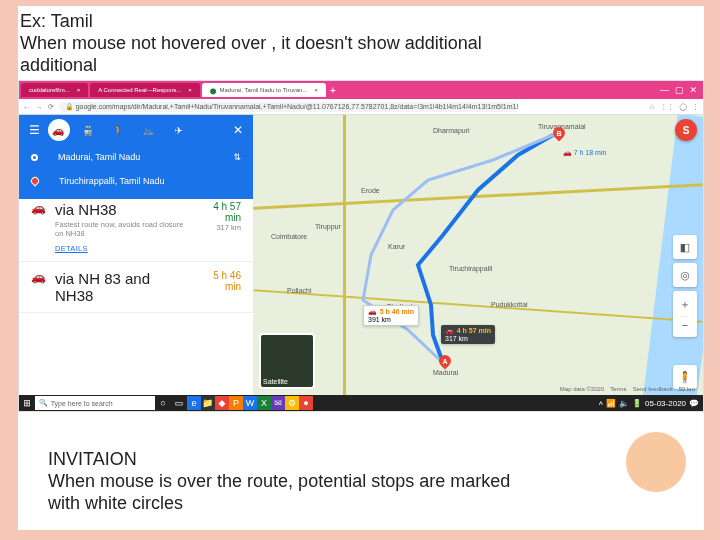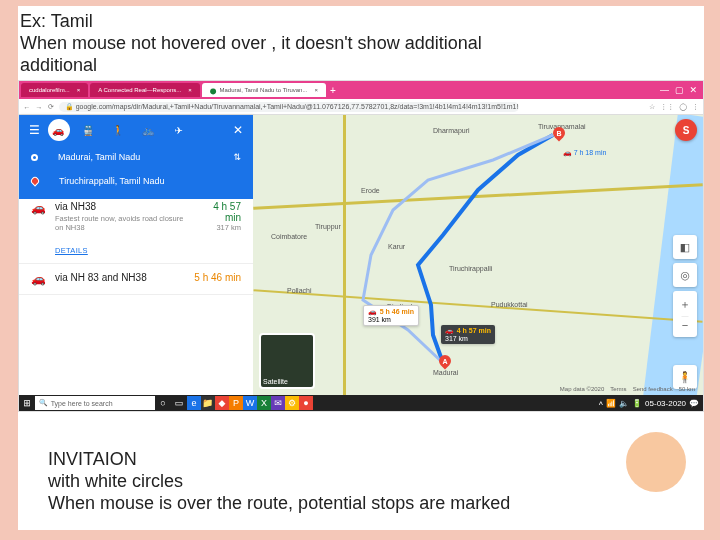--- a/index.html
+++ b/index.html
@@ -29,27 +29,27 @@
   .dot { width:7px; height:7px; }
   .dot.o { border:2px solid #fff; border-radius:50%; }
   .dot.p { width:8px; height:8px; background:#ea4335; border-radius:50% 50% 50% 0; transform:rotate(-45deg); border:1px solid #fff;}
   .swap { margin-left:auto; }
   .add-dest { display:flex; align-items:center; height:22px; padding:0 12px; gap:8px; font-size:9px; background:#1967d2; border-top:1px solid rgba(255,255,255,.15);}
   .leave-row { display:flex; align-items:center; justify-content:space-between; height:26px; padding:0 12px; font-size:8px; color:#333; border-bottom:1px solid #eee; }
   .phone-row { display:flex; align-items:center; height:30px; padding:0 12px; gap:10px; font-size:9px; color:#1a73e8; border-bottom:1px solid #eee; }
   .route { padding:8px 12px; border-bottom:1px solid #eee; }
   .route .top { display:flex; align-items:flex-start; gap:10px; }
   .route .ico { font-size:12px; color:#555; width:14px; }
-  .route .name { font-size:10px; color:#222; }
+  .route .name { font-size:15px; color:#222; }
   .route .sub { font-size:7.5px; color:#888; margin-top:2px; }
   .route .meta { margin-left:auto; text-align:right; }
   .route .time { font-size:10px; color:#188038; }
   .route .time.amber { color:#ea8600; }
   .route .dist { font-size:7.5px; color:#888; }
-  .details { font-size:7.5px; color:#1a73e8; margin:14px 0 0 24px; letter-spacing:.3px;text-decoration:underline; }
+  .details { font-size:7.5px; color:#1a73e8; margin:6px 0 0 24px; letter-spacing:.3px;text-decoration:underline; }
   .map { position:absolute; left:234px; top:0; right:0; height:100%; background:#e8f0dd; overflow:hidden; }
   .sea { position:absolute; right:-10px; top:-10px; width:210px; height:120%; background:#aadaff; transform:rotate(8deg); }
   .sea2 { position:absolute; right:-10px; top:-10px; width:180px; height:120%; background:#e8f0dd; transform:rotate(7deg) translateX(-55px); }
   .road { position:absolute; background:#d0c04a; }
   .road.r1 { left:0; top:80px; width:100%; height:3px; transform:rotate(-3deg);}
   .road.r2 { left:90px; top:0; width:3px; height:100%; }
   .road.r3 { left:0; top:190px; width:100%; height:2px; transform:rotate(4deg);}
   svg.route-svg { position:absolute; left:0; top:0; width:100%; height:100%; }
   .city { position:absolute; font-size:7px; color:#555; }
   .pin { position:absolute; width:12px; height:12px; background:#ea4335; border-radius:50% 50% 50% 0; transform:rotate(-45deg); display:flex; align-items:center; justify-content:center; color:#fff; font-size:7px; font-weight:bold; }
@@ -265,17 +265,17 @@
         <span>🔈</span>
         <span>🔋</span>
         <span>05-03-2020</span>
         <span>💬</span>
       </div>
     </div>
   </div>
 
   <div class="ftr-text">
     <div>INVITAION</div>
+    <div>When mouse is over the route, potential stops are marked</div>
     <div>with white circles</div>
-    <div>When mouse is over the route, potential stops are marked</div>
   </div>
   <div class="circle-deco"></div>
 </div>
 
 </body></html>

